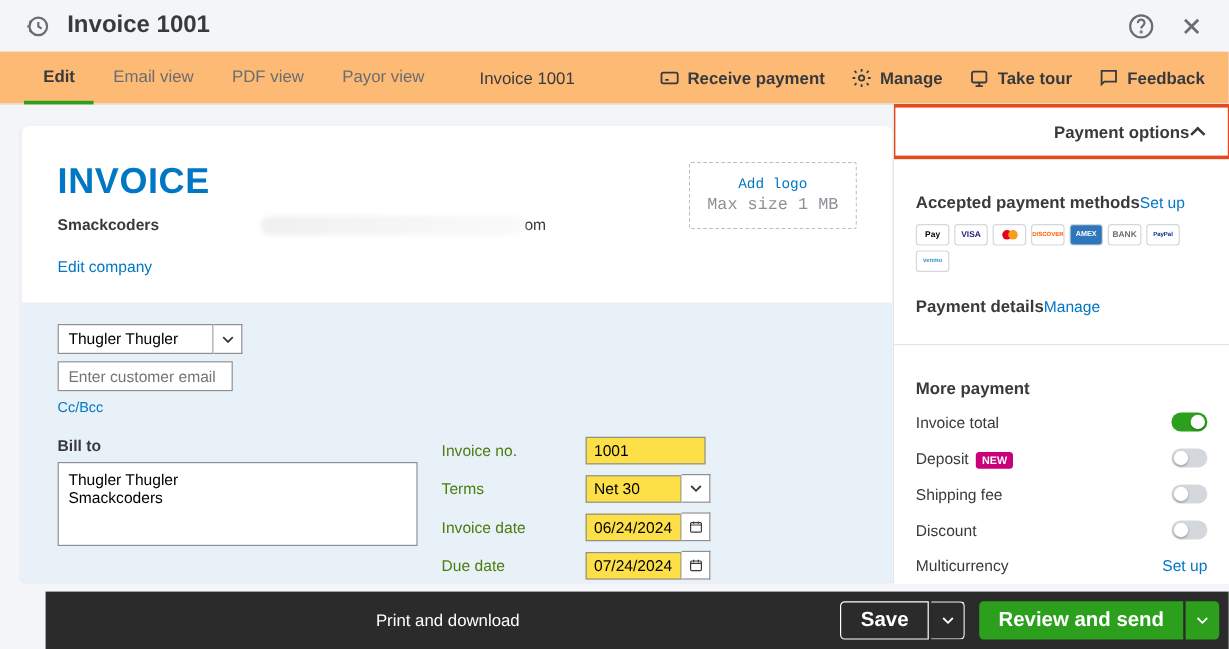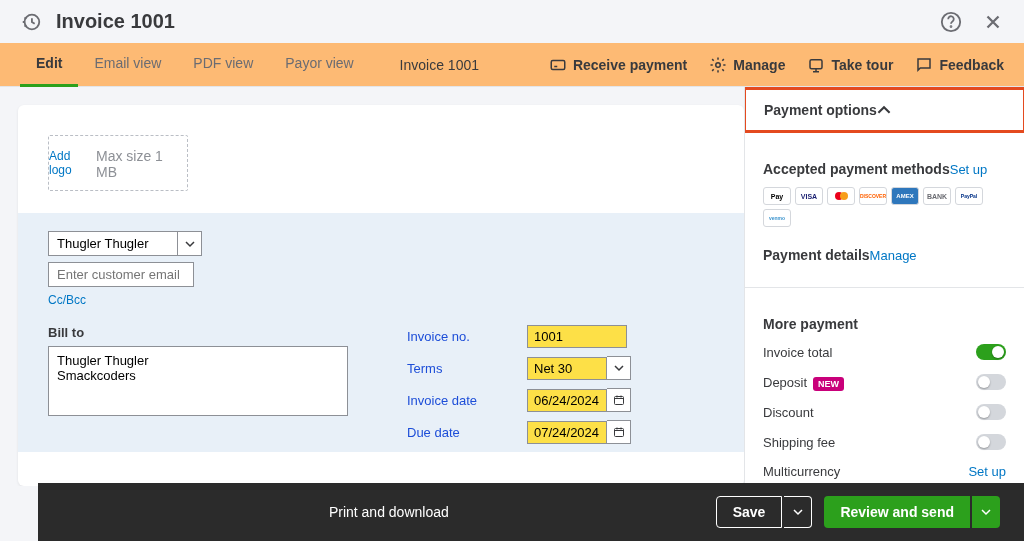--- a/index.html
+++ b/index.html
@@ -15,60 +15,60 @@
 .tab-spacer { flex: 1; }
 .tab-center { font-size: 14px; color: #393a3d; }
 .tab-actions { display: flex; gap: 22px; margin-left: 40px; }
 .tab-action { display: flex; align-items: center; gap: 6px; font-size: 14px; color: #393a3d; cursor: pointer; font-weight: 600; }
 .tab-action svg { width: 18px; height: 18px; }
 .main { display: flex; height: calc(541px - 50px - 44px - 48px); }
 .editor-wrap { flex: 1; padding: 18px 0 0 18px; overflow: hidden; }
 .editor { background: #fff; border-radius: 6px; padding: 30px 30px 20px 30px; height: 100%; box-shadow: 0 1px 3px rgba(0,0,0,.08); overflow: hidden; }
 .inv-top { display: flex; justify-content: space-between; }
 .inv-title { font-size: 30px; font-weight: 800; color: #0077c5; letter-spacing: .5px; }
-.logo-drop { border: 1px dashed #babec5; border-radius: 2px; width: 140px; height: 56px; display: flex; align-items: center; justify-content: center; font-size: 12px; color: #0077c5; cursor: pointer; }
+.logo-drop { border: 1px dashed #babec5; border-radius: 2px; width: 140px; height: 56px; display: flex; flex-direction: column; align-items: center; justify-content: center; font-size: 12px; color: #0077c5; cursor: pointer; font-family: Liberation Mono, monospace; }
 .logo-drop .sub { color: #8d9096; font-size: 14px; margin-top: 2px; }
 .company { font-size: 13px; font-weight: 700; color: #393a3d; margin-top: 8px; }
 .email-blur { display: inline-block; width: 220px; height: 16px; background: linear-gradient(90deg,#f0f0f0,#fafafa); border-radius: 8px; margin-left: 80px; vertical-align: middle; filter: blur(2px); }
 .edit-company { font-size: 13px; color: #0077c5; margin-top: 18px; cursor: pointer; }
 .bill-section { background: #e8f0f8; margin: 22px -30px 0 -30px; padding: 18px 30px 0 30px; }
 .cust-row { display: flex; gap: 0; margin-bottom: 6px; }
 .cust-select { border: 1px solid #8d9096; padding: 4px 8px; font-size: 13px; width: 130px; background: #fff; }
 .cust-dd { border: 1px solid #8d9096; border-left: none; width: 24px; background: #fff; display: flex; align-items: center; justify-content: center; cursor: pointer; }
 .cust-email { border: 1px solid #8d9096; padding: 4px 8px; font-size: 13px; width: 146px; background: #fff; margin-bottom: 6px; }
 .ccbcc { font-size: 12px; color: #0077c5; cursor: pointer; }
-.bill-grid { display: flex; gap: 59px; margin-top: 18px; }
+.bill-grid { display: flex; gap: 20px; margin-top: 18px; }
 .bill-left { flex: 0 0 300px; }
 .bill-label { font-size: 13px; font-weight: 700; color: #393a3d; margin-bottom: 6px; }
 .bill-textarea { width: 300px; height: 70px; border: 1px solid #8d9096; padding: 6px 8px; font-size: 13px; font-family: inherit; resize: none; background: #fff; }
 .bill-right { flex: 1; }
 .field-row { display: flex; align-items: center; margin-bottom: 8px; gap: 0; }
-.field-label { width: 120px; font-size: 13px; color: #1d4ed8; }
+.field-label { width: 120px; font-size: 13px; color: #4d7c0f; }
 .field-input { width: 100px; border: 1px solid #8d9096; padding: 3px 6px; font-size: 13px; background: #fde047; }
 .field-input.wide { width: 100px; }
 .field-dd { width: 24px; height: 24px; border: 1px solid #8d9096; border-left: none; background: #fff; display: flex; align-items: center; justify-content: center; cursor: pointer; }
 .sidepanel { width: 280px; background: #fff; border-left: 1px solid #e3e5e8; padding: 0; overflow-y: auto; }
 .panel-section { border-bottom: 1px solid #e3e5e8; padding: 14px 18px; }
-.panel-head { display: flex; justify-content: flex-start; align-items: center; cursor: pointer; font-weight: 700; font-size: 14px; color: #393a3d; }
+.panel-head { display: flex; justify-content: flex-end; align-items: center; cursor: pointer; font-weight: 700; font-size: 14px; color: #393a3d; }
 .highlight-box { border: 3px solid #e44a1f; margin: 0 -2px; padding: 12px 18px; }
 .subhead { display: flex; align-items: center; margin: 14px 0 10px 0; }
 .subhead-label { font-size: 14px; font-weight: 700; color: #393a3d; }
 .link { font-size: 13px; color: #0077c5; cursor: pointer; }
 .pay-icons { display: flex; flex-wrap: wrap; gap: 4px; margin-bottom: 8px; }
 .pay-icon { width: 28px; height: 18px; border: 1px solid #d4d7dc; border-radius: 3px; font-size: 7px; display: flex; align-items: center; justify-content: center; font-weight: 700; }
 .more-head { font-size: 14px; font-weight: 700; color: #393a3d; margin: 14px 0 12px 0; }
 .opt-row { display: flex; justify-content: space-between; align-items: center; margin-bottom: 14px; font-size: 13px; color: #393a3d; }
 .toggle { width: 30px; height: 16px; border-radius: 10px; background: #d4d7dc; position: relative; cursor: pointer; }
 .toggle::after { content: ''; position: absolute; width: 12px; height: 12px; border-radius: 50%; background: #fff; top: 2px; left: 2px; box-shadow: 0 1px 2px rgba(0,0,0,.3); }
 .toggle.on { background: #2ca01c; }
 .toggle.on::after { left: auto; right: 2px; }
 .badge { background: #c9007a; color: #fff; font-size: 9px; font-weight: 700; padding: 2px 5px; border-radius: 3px; margin-left: 6px; }
-.footer { position: absolute; bottom: 0; left: 0; right: 0; height: 58px; background: #2b2b2b; display: flex; align-items: center; padding: 0 24px; margin-left: 38px; }
+.footer { position: absolute; bottom: 0; left: 0; right: 0; height: 48px; background: #2b2b2b; display: flex; align-items: center; padding: 0 8px; margin-left: 38px; }
 .footer-left { flex: 1; text-align: center; color: #fff; font-size: 14px; cursor: pointer; }
-.btn { height: 32px; padding: 0 16px; border-radius: 4px; font-size: 14px; font-weight: 600; cursor: pointer; display: flex; align-items: center; border: none; }
+.btn { height: 32px; padding: 0 16px; border-radius: 4px; font-size: 17px; font-weight: 600; cursor: pointer; display: flex; align-items: center; border: none; }
 .btn-dark { background: #2b2b2b; color: #fff; border: 1px solid #fff; margin-right: 2px; }
 .btn-dark-dd { background: #2b2b2b; color: #fff; border: 1px solid #fff; border-left: none; width: 28px; justify-content: center; padding: 0; border-radius: 0 4px 4px 0; margin-right: 12px; }
 .btn-dark { border-radius: 4px 0 0 4px; }
 .btn-green { background: #2ca01c; color: #fff; margin-right: 2px; border-radius: 4px 0 0 4px; }
 .btn-green-dd { background: #2ca01c; color: #fff; width: 28px; justify-content: center; padding: 0; border-radius: 0 4px 4px 0; }
 svg { display: block; }
 </style>
 </head>
 <body>
 
@@ -125,20 +125,28 @@
         </svg>
       <span>Feedback</span>
     </div>
   </div>
 </div>
 
 <div class="main">
   <div class="editor-wrap">
     <div class="editor">
       <div class="inv-top">
+        <div>
+          <div class="inv-title">INVOICE</div>
+          <div style="margin-top:10px">
+            <span class="company">Smackcoders</span>
+            <span class="email-blur"></span><span style="font-size:13px;color:#393a3d">om</span>
+          </div>
+          <div class="edit-company">Edit company</div>
+        </div>
         <div class="logo-drop">
           <span>Add logo</span>
           <span class="sub">Max size  1 MB</span>
         </div>
       </div>
 
       <div class="bill-section">
         <div class="cust-row">
           <input class="cust-select" value="Thugler Thugler" style="">
           <div class="cust-dd">
@@ -232,25 +240,25 @@
       <div class="more-head">More payment</div>
       <div class="opt-row">
         <span>Invoice total</span>
         <div class="toggle on"></div>
       </div>
       <div class="opt-row">
         <span><span>Deposit</span><span class="badge">NEW</span></span>
         <div class="toggle"></div>
       </div>
       <div class="opt-row">
+        <span>Shipping fee</span>
+        <div class="toggle"></div>
+      </div>
+      <div class="opt-row">
         <span>Discount</span>
-        <div class="toggle"></div>
-      </div>
-      <div class="opt-row">
-        <span>Shipping fee</span>
         <div class="toggle"></div>
       </div>
       <div class="opt-row">
         <span>Multicurrency</span>
         <span class="link">Set up</span>
       </div>
     </div>
   </div>
 </div>
 

